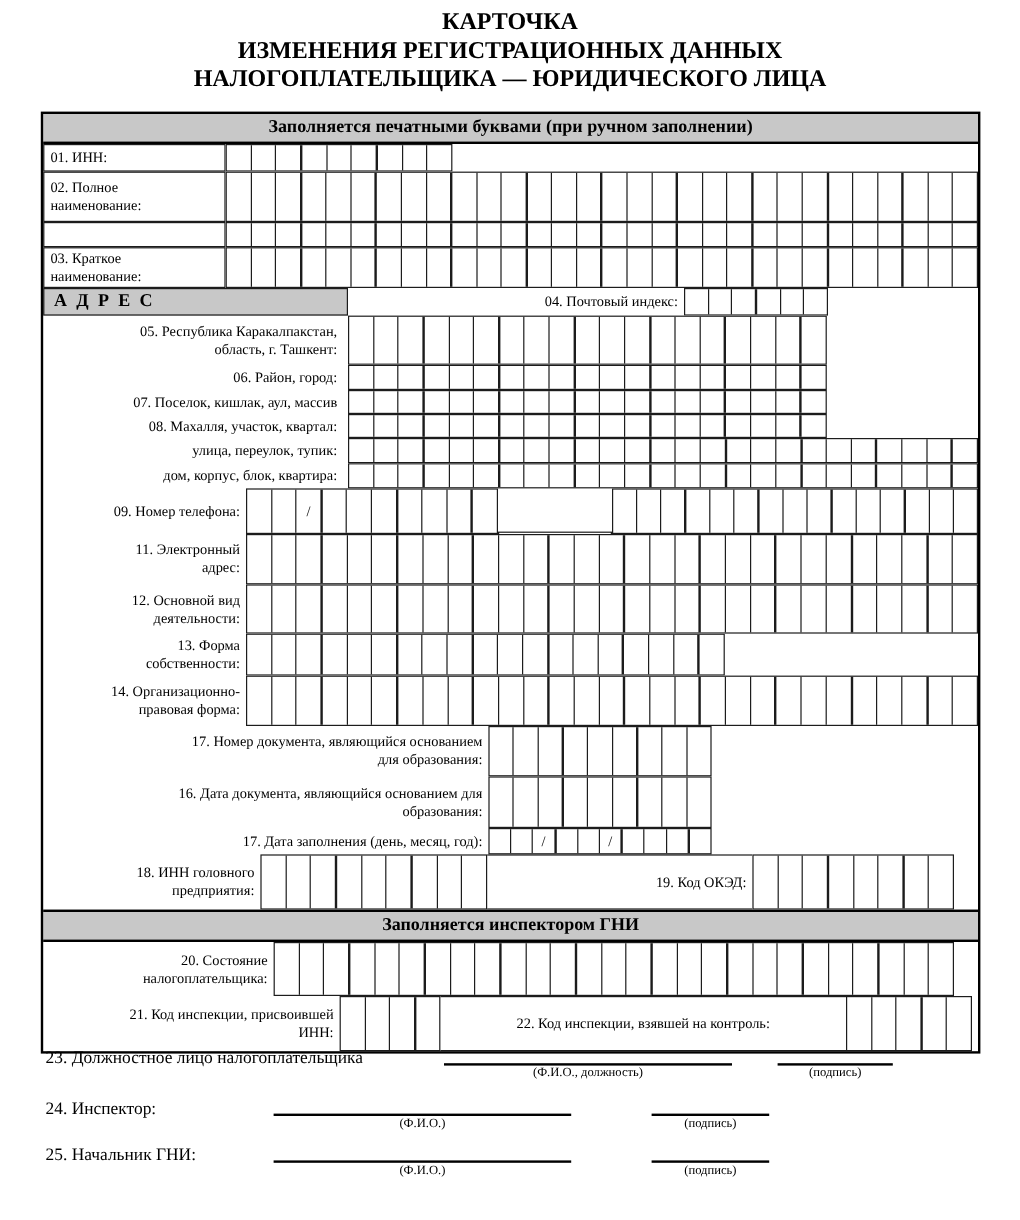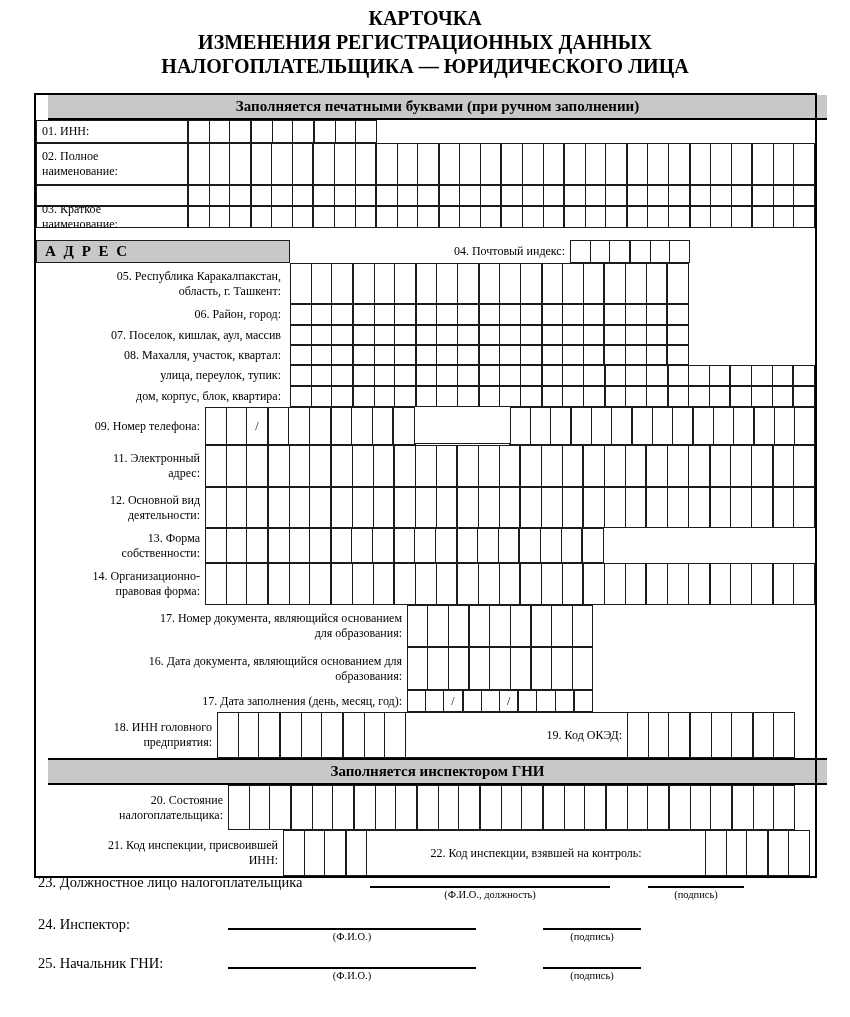--- a/index.html
+++ b/index.html
@@ -20,21 +20,21 @@
   .seg-label{font-size:12px;line-height:1.25;white-space:pre-line;display:flex;
         align-items:center;padding:0 5px;}
   .seg-label.right{justify-content:flex-end;text-align:right;}
   .seg-label.left{justify-content:flex-start;text-align:left;}
   .seg-label.center{justify-content:center;text-align:center;}
   .seg-label.boxed{border:1px solid var(--grid);}
   .seg-label.hline{border-top:1px solid var(--grid);border-bottom:1px solid var(--grid);}
   .seg-gray{background:var(--header-bg);border:1px solid var(--grid);font-weight:bold;
         font-size:15px;display:flex;align-items:center;padding:0 8px;letter-spacing:2px;}
   .seg-header{background:var(--header-bg);border-bottom:2px solid #000;font-weight:bold;
-        font-size:15px;display:flex;align-items:center;justify-content:center;margin-left:12px;}
+        font-size:15px;display:flex;align-items:center;justify-content:center;}
   .seg-header.thick-top{border-top:2px solid #000;}
   .sig-row{position:absolute;font-size:14.5px;}
   .sig-label{position:absolute;left:0;top:0;white-space:nowrap;}
   .sigline{position:absolute;top:0;}
   .sigline .rule{border-bottom:2px solid #000;height:12px;}
   .sigline .cap{text-align:center;font-size:10.5px;padding-top:1px;}
   #sig-23{left:38px;top:874px;width:780px;height:40px;}
   #sig-23 .fio{left:332px;width:240px;}
   #sig-23 .sign{left:610px;width:96px;}
   #sig-24{left:38px;top:916px;width:780px;height:40px;}
@@ -136,21 +136,21 @@
           <div class="cell"></div>
           <div class="cell"></div>
           <div class="cell"></div>
           <div class="cell"></div>
           <div class="cell"></div>
           <div class="cell"></div>
           <div class="cell"></div>
           <div class="cell"></div>
         </div>
       </div>
-      <div class="frow" style="top: 111px; height: 22px;">
+      <div class="frow" style="top: 111px; height: 34px;">
         <div class="seg-label left boxed" style="left: 0px; width: 152px;">03. Краткое
 наименование:</div>
         <div class="seg-cells" style="left: 152px; width: 627px;">
           <div class="cell"></div>
           <div class="cell"></div>
           <div class="cell"></div>
           <div class="cell"></div>
           <div class="cell"></div>
           <div class="cell"></div>
           <div class="cell"></div>

